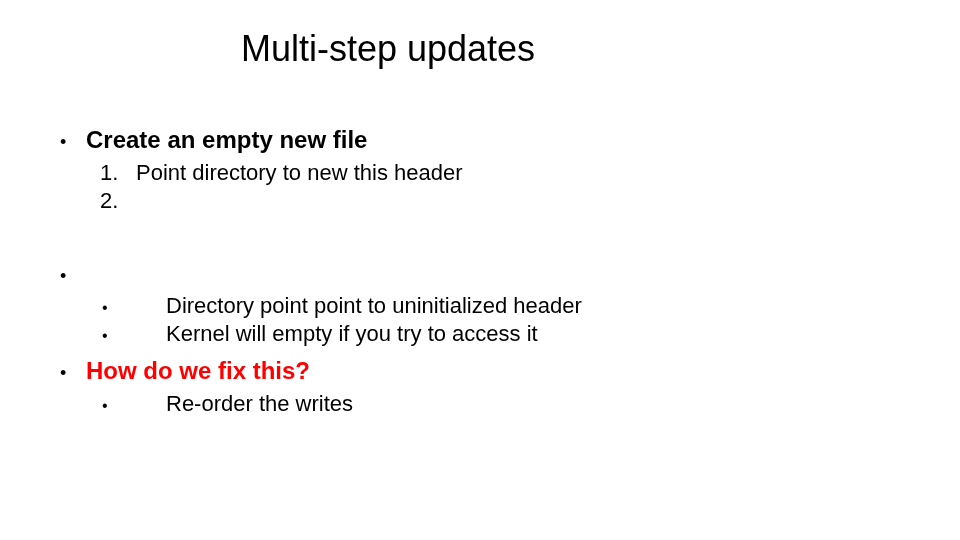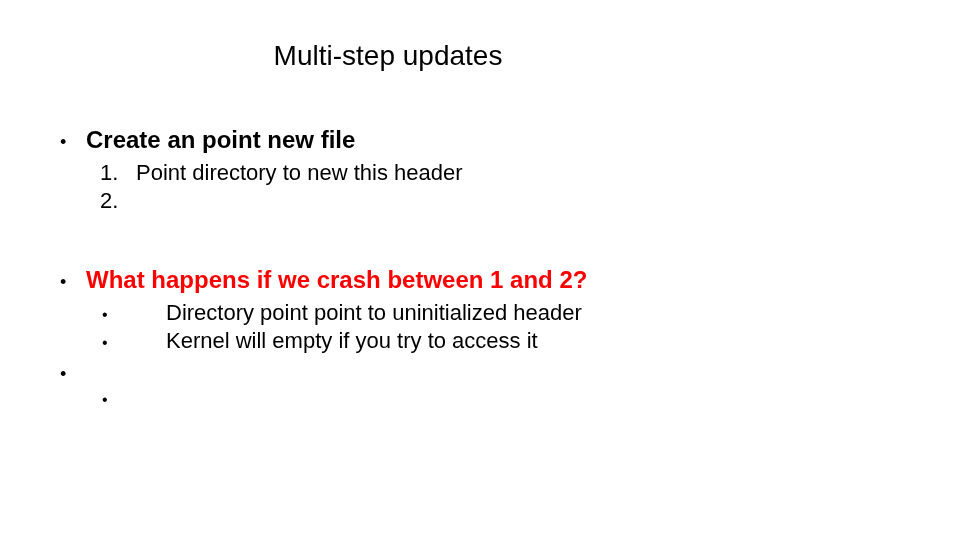--- a/index.html
+++ b/index.html
@@ -12,25 +12,25 @@
     color: #000000;
   }
   .slide {
     position: relative;
     width: 960px;
     height: 540px;
     box-sizing: border-box;
   }
   .title {
     position: absolute;
-    top: 40px;
+    top: 28px;
     left: 0;
     width: 776px;
     text-align: center;
-    font-size: 28px;
+    font-size: 36px;
     font-weight: 400;
     color: #000000;
   }
   .body {
     position: absolute;
     top: 118px;
     left: 60px;
     right: 60px;
   }
   .l1 {
@@ -86,48 +86,49 @@
 <body>
 
 <div class="slide">
 
   <div class="title">Multi-step updates</div>
 
   <div class="body">
 
     <div class="l1">
       <span class="bullet-mark">•</span>
-      <span>Create an point new file</span>
+      <span>Create an empty new file</span>
     </div>
     <div class="l2-num">
       <span class="marker">1.</span>
       <span>Point directory to new this header</span>
     </div>
     <div class="l2-num">
       <span class="marker">2.</span>
     </div>
 
     <div class="gap-mid"></div>
 
     <div class="l1 red">
       <span class="bullet-mark">•</span>
-      <span>What happens if we crash between 1 and 2?</span>
     </div>
     <div class="l2-bul">
       <span class="marker">•</span>
       <span>Directory point point to uninitialized header</span>
     </div>
     <div class="l2-bul">
       <span class="marker">•</span>
       <span>Kernel will empty if you try to access it</span>
     </div>
 
     <div class="gap-sm"></div>
 
     <div class="l1 red">
       <span class="bullet-mark">•</span>
+      <span>How do we fix this?</span>
     </div>
     <div class="l2-bul">
       <span class="marker">•</span>
+      <span>Re-order the writes</span>
     </div>
 
   </div>
 </div>
 
 </body></html>

